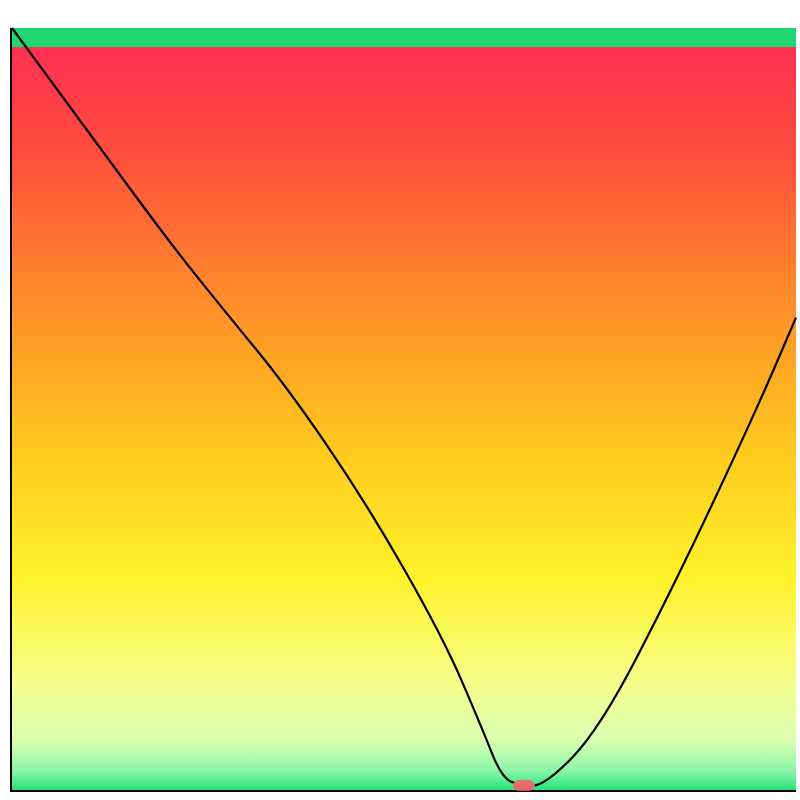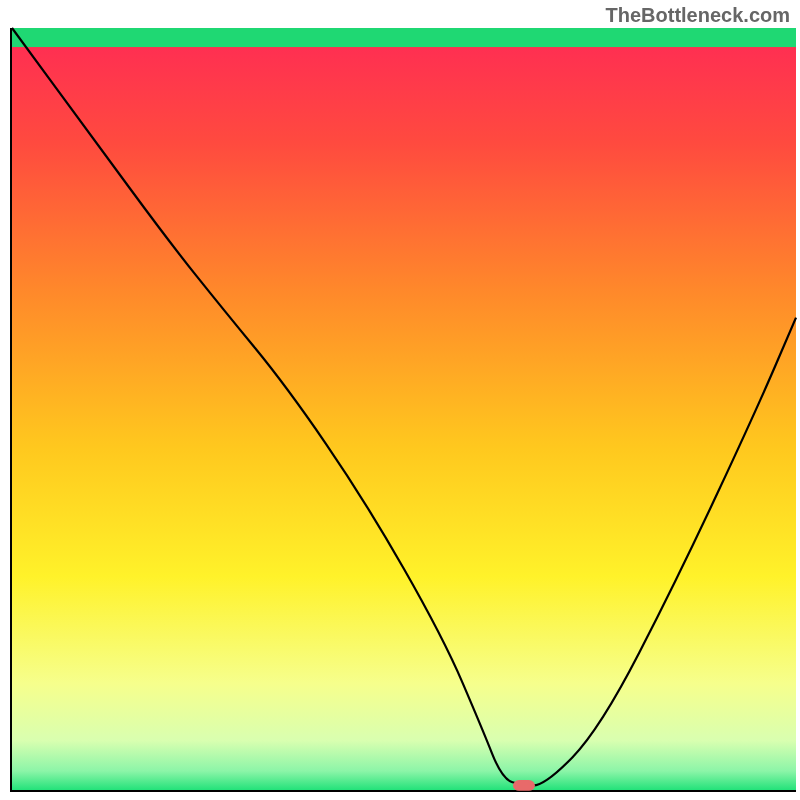--- a/index.html
+++ b/index.html
@@ -28,21 +28,20 @@
   svg {
     position: absolute;
     top: 0;
     left: 0;
   }
 </style>
 </head>
 <body>
 <div class="wrap">
 
-  <div class="watermark">TheBottleneck.com</div>
 
   <svg id="chart-svg" width="800" height="800" viewBox="0 0 800 800">
     <defs>
       <linearGradient id="bgGrad" x1="0" y1="0" x2="0" y2="1">
           <stop offset="0%" stop-color="#ff2a55"></stop>
           <stop offset="15%" stop-color="#ff4a3f"></stop>
           <stop offset="35%" stop-color="#ff8a2a"></stop>
           <stop offset="55.00000000000001%" stop-color="#ffc81e"></stop>
           <stop offset="72%" stop-color="#fff22a"></stop>
           <stop offset="86%" stop-color="#f6ff8c"></stop>

